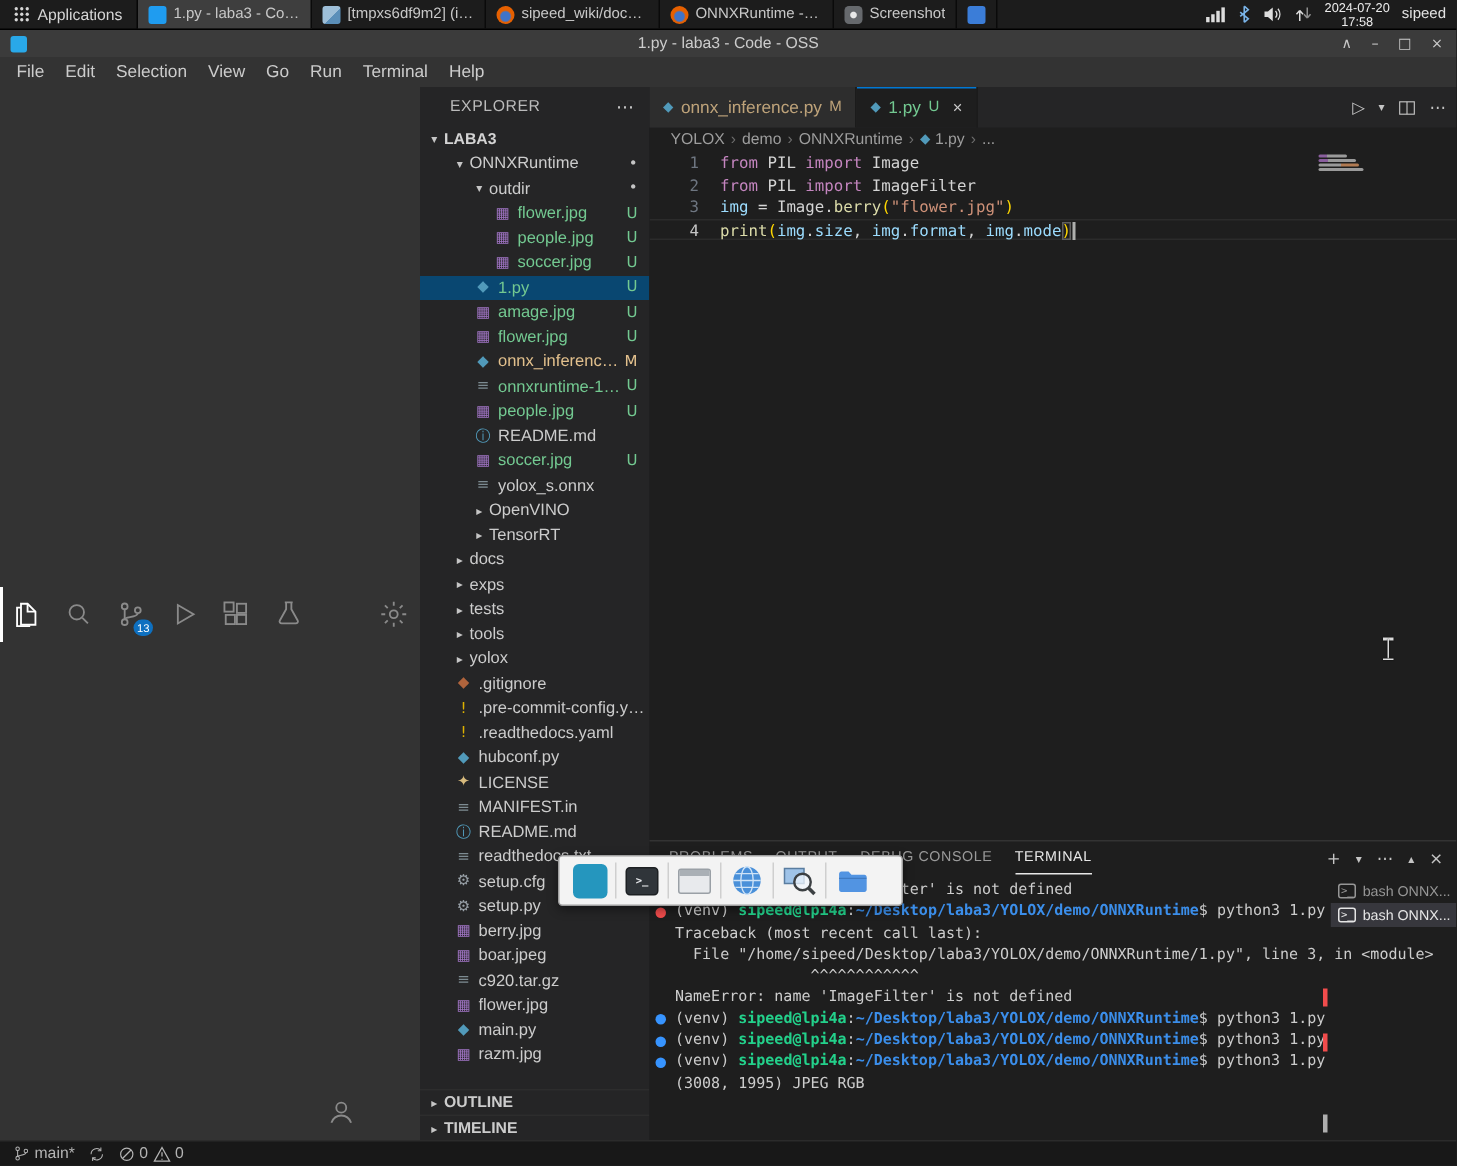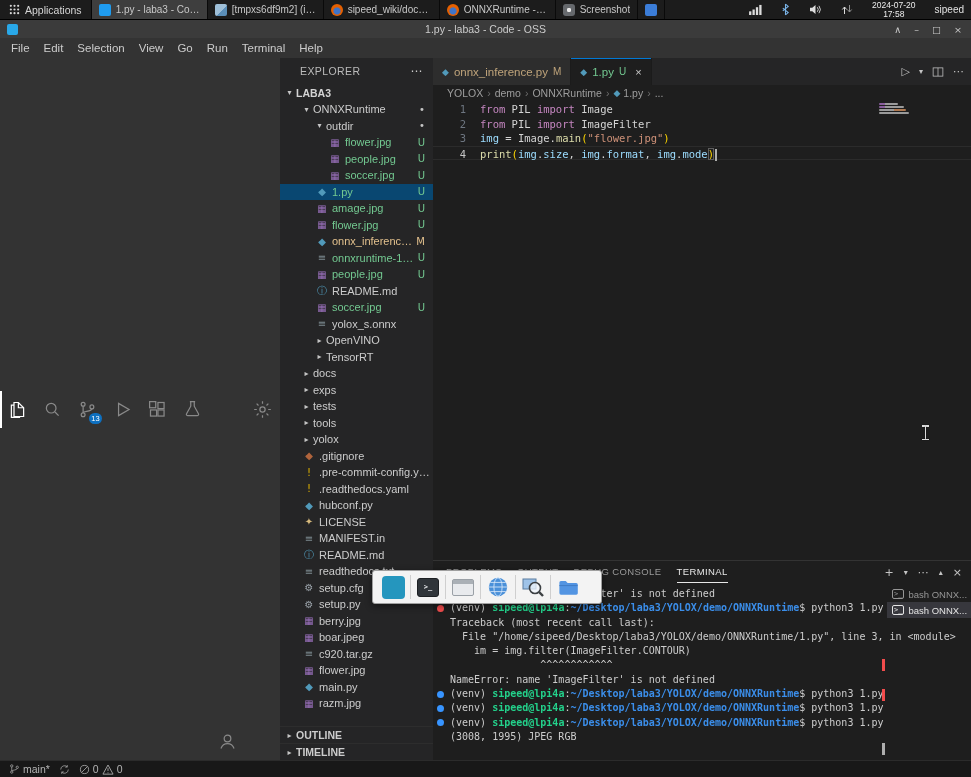--- a/index.html
+++ b/index.html
@@ -12,21 +12,21 @@
 .task-windows{flex:1;display:flex;min-width:0;overflow:hidden}
 .task-btn{display:flex;align-items:center;gap:5px;padding:0 7px;max-width:116px;min-width:24px;border-right:1px solid #0a0a0a;color:#c8c8c8}
 .task-btn.active{background:#3e3e3e}
 .task-btn .lbl{white-space:nowrap;overflow:hidden;text-overflow:ellipsis;font-size:10px}
 .ti{width:12px;height:12px;border-radius:2px;flex:0 0 12px}
 .ti-vscode{background:#1f9cf0}
 .ti-image-viewer{background:linear-gradient(135deg,#9ebfd8 55%,#5b8fb9 55%)}
 .ti-browser{border-radius:50%;background:radial-gradient(circle at 50% 58%,#3f74c9 0 33%,#e66000 45% 100%)}
 .ti-screenshot{border-radius:3px;background:radial-gradient(circle,#e8e8e8 0 22%,#66696d 30% 100%)}
 .ti-file-manager{background:#3b7dd8}
-.tray{display:flex;align-items:center;gap:19px;padding:0 7px}
+.tray{display:flex;align-items:center;gap:8px;padding:0 7px}
 .clock{text-align:center;font-size:8.5px;line-height:9px;color:#ececec}
 .tray-user{font-size:10px;color:#e2e2e2}
 
 
 .vswin{flex:1;display:flex;flex-direction:column;min-height:0}
 .titlebar{flex:0 0 18px;background:#3b3b3b;display:flex;align-items:center;position:relative;color:#cccccc;font-size:10.5px}
 .vsc-logo{width:11px;height:11px;margin-left:7px;border-radius:2px;background:#29a8e8;z-index:1}
 .title-text{position:absolute;left:0;right:0;text-align:center;pointer-events:none}
 .win-controls{margin-left:auto;display:flex;gap:13px;padding-right:9px;font-size:9.5px;color:#c8c8c8;z-index:1;font-family:"DejaVu Sans",sans-serif}
 .menubar{flex:0 0 20px;background:#333333;display:flex;align-items:center;color:#cccccc;font-size:11.5px;padding-left:4px}
@@ -511,21 +511,21 @@
             <span class="bc-sep">›</span>
             <span class="bc-item">
               <span>...</span>
             </span>
           </div>
 
         <div class="editor" id="editor">
           <div id="code">
               <div class="code-line"><span class="gutter">1</span><span class="cl-text"><span class="tk-kw">from</span><span class="tk-pl"> PIL </span><span class="tk-kw">import</span><span class="tk-pl"> Image</span></span></div>
               <div class="code-line"><span class="gutter">2</span><span class="cl-text"><span class="tk-kw">from</span><span class="tk-pl"> PIL </span><span class="tk-kw">import</span><span class="tk-pl"> ImageFilter</span></span></div>
-              <div class="code-line"><span class="gutter">3</span><span class="cl-text"><span class="tk-var">img</span><span class="tk-pl"> = </span><span class="tk-pl">Image</span><span class="tk-pl">.</span><span class="tk-fn">main</span><span class="tk-br">(</span><span class="tk-str">"flower.jpg"</span><span class="tk-br">)</span></span></div>
+              <div class="code-line"><span class="gutter">3</span><span class="cl-text"><span class="tk-var">img</span><span class="tk-pl"> = </span><span class="tk-pl">Image</span><span class="tk-pl">.</span><span class="tk-fn">berry</span><span class="tk-br">(</span><span class="tk-str">"flower.jpg"</span><span class="tk-br">)</span></span></div>
               <div class="code-line current"><span class="gutter">4</span><span class="cl-text"><span class="tk-fn">print</span><span class="tk-br">(</span><span class="tk-var">img</span><span class="tk-pl">.</span><span class="tk-var">size</span><span class="tk-pl">, </span><span class="tk-var">img</span><span class="tk-pl">.</span><span class="tk-var">format</span><span class="tk-pl">, </span><span class="tk-var">img</span><span class="tk-pl">.</span><span class="tk-var">mode</span><span class="tk-brm">)</span><span class="caret"></span></span></div>
             </div>
           <div class="minimap">
             <div class="mm-line" style="width:19px;background:linear-gradient(90deg,#8a5f9e 30%,#9a9a9a 30%)"></div>
             <div class="mm-line" style="width:25px;background:linear-gradient(90deg,#8a5f9e 26%,#9a9a9a 26%)"></div>
             <div class="mm-line" style="width:27px;background:linear-gradient(90deg,#9a9a9a 55%,#b07a52 55%)"></div>
             <div class="mm-line" style="width:30px;background:#9a9a9a"></div>
           </div>
           <div class="ibeam">
               <i class="t"></i>
@@ -550,21 +550,20 @@
               <span>×</span>
             </div>
           </div>
           <div class="panel-body">
             <div class="terminal">
               <div id="terminal-lines">
                   <div class="tline"><span>NameError: name 'ImageFilter' is not defined</span></div>
                   <div class="tline"><span class="tmark err"></span><span>(venv) </span><span class="tseg-user">sipeed@lpi4a</span><span>:</span><span class="tseg-path">~/Desktop/laba3/YOLOX/demo/ONNXRuntime</span><span>$ python3 1.py</span></div>
                   <div class="tline"><span>Traceback (most recent call last):</span></div>
                   <div class="tline"><span>  File "/home/sipeed/Desktop/laba3/YOLOX/demo/ONNXRuntime/1.py", line 3, in &lt;module&gt;</span></div>
-                  <div class="tline"><span>    im = img.filter(ImageFilter.CONTOUR)</span></div>
                   <div class="tline"><span>               ^^^^^^^^^^^^</span></div>
                   <div class="tline"><span>NameError: name 'ImageFilter' is not defined</span></div>
                   <div class="tline"><span class="tmark ok"></span><span>(venv) </span><span class="tseg-user">sipeed@lpi4a</span><span>:</span><span class="tseg-path">~/Desktop/laba3/YOLOX/demo/ONNXRuntime</span><span>$ python3 1.py</span></div>
                   <div class="tline"><span class="tmark ok"></span><span>(venv) </span><span class="tseg-user">sipeed@lpi4a</span><span>:</span><span class="tseg-path">~/Desktop/laba3/YOLOX/demo/ONNXRuntime</span><span>$ python3 1.py</span></div>
                   <div class="tline"><span class="tmark ok"></span><span>(venv) </span><span class="tseg-user">sipeed@lpi4a</span><span>:</span><span class="tseg-path">~/Desktop/laba3/YOLOX/demo/ONNXRuntime</span><span>$ python3 1.py</span></div>
                   <div class="tline"><span>(3008, 1995) JPEG RGB</span></div>
                 </div>
               <div class="tdeco d1"></div>
               <div class="tdeco d2"></div>
               <div class="tdeco d3"></div>

